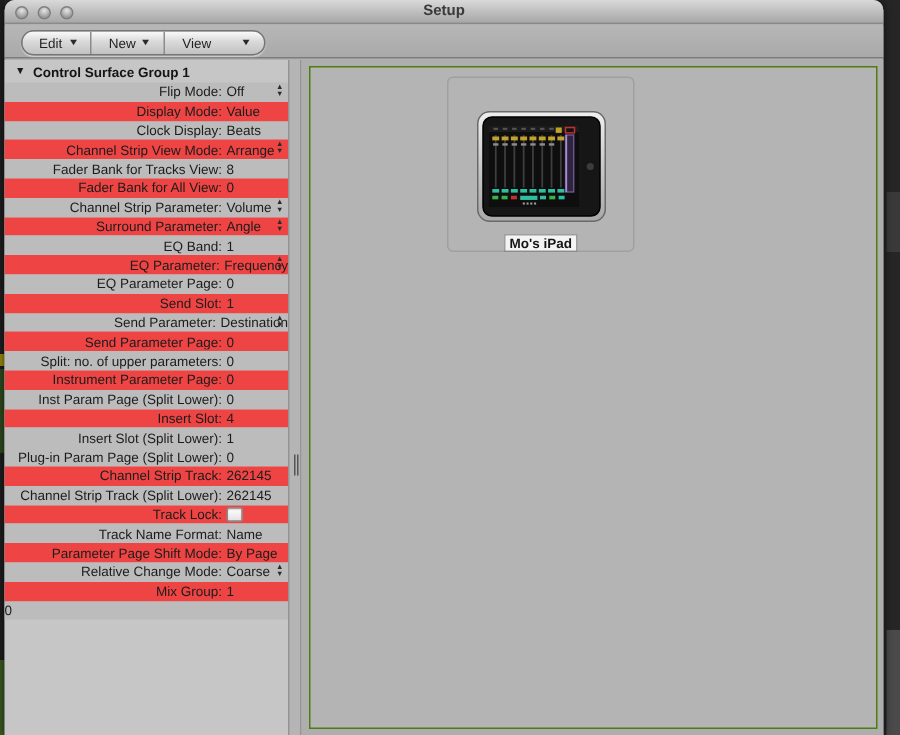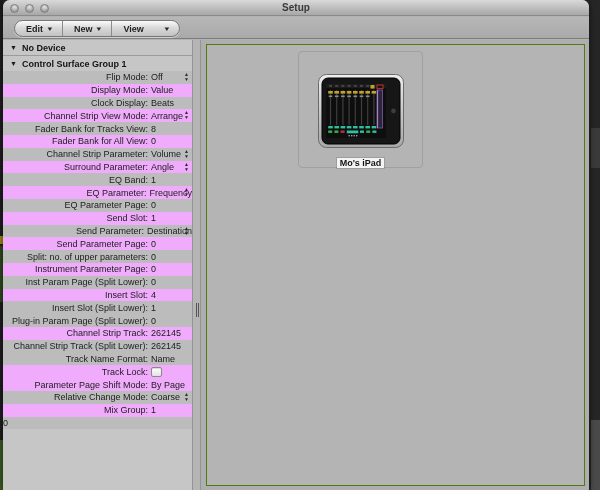--- a/index.html
+++ b/index.html
@@ -30,39 +30,39 @@
   .toolbar { position:absolute; left:0; top:17px; right:0; height:22px;
              background:linear-gradient(#b7b7b7,#a9a9a9);
              border-bottom:1px solid #7c7c7c; }
   .tgroup { position:absolute; left:11px; top:3px; display:flex;
             border:1px solid #767676; border-radius:9px; overflow:hidden;
             background:linear-gradient(#fbfbfb,#d9d9d9 45%,#c2c2c2);
             box-shadow:0 1px 1px rgba(255,255,255,.5); }
   .tbtn { display:flex; align-items:center; gap:4px; padding:2px 9px 2px 11px;
           border-right:1px solid #8b8b8b; cursor:default; height:15px; }
   .tbtn:last-child { border-right:none;gap:20px; }
-  .tlbl { font-size:9px; font-weight:bold; color:#1f1f1f; }
+  .tlbl { font-size:9px; font-weight:normal; color:#1f1f1f; }
   .tarr { font-size:6px; color:#2a2a2a; transform:scaleX(1.3); }
 
   
   .sidebar { position:absolute; left:0; top:40px; bottom:0; width:189px; background:#c6c6c6; }
   .divider { position:absolute; left:189px; top:40px; bottom:0; width:9px; background:#b5b5b5;
              border-left:1px solid #949494; border-right:1px solid #949494; }
   .grip { position:absolute; left:1px; top:262px; width:7px; height:16px;
           display:flex; justify-content:center; gap:1px; align-items:center; }
   .grip i { width:1px; height:14px; background:#555; display:block; }
 
   .shead { height:16px; display:flex; align-items:center; gap:5px; padding-left:7px;
            background:#c6c6c6; border-bottom:1px solid #9b9b9b; }
   .shead .tri { font-size:7px; color:#1a1a1a; }
   .shead .hlbl { font-size:9px; font-weight:bold; color:#141414; }
 
   .prow { height:12.8px; position:relative; display:flex; align-items:center; }
   .prow.odd { background:#bcbcbc; }
-  .prow.even { background:#f0abfc; }
+  .prow.even { background:#ef4444; }
   .plabel { width:148px; text-align:right; font-size:9px; color:#1c1c1c; padding-right:3px;
             white-space:nowrap; overflow:hidden; }
   .pvalue { font-size:9px; color:#1c1c1c; white-space:nowrap; }
   .pstep { position:absolute; right:3px; top:1px; display:flex; flex-direction:column;
            align-items:center; line-height:5px; font-size:5px; color:#2a2a2a; cursor:default; }
   .pcheck { width:11px; height:10px; background:linear-gradient(#ffffff,#e2e2e2);
             border:1px solid #8a8a8a; border-radius:2px; display:inline-block;
             box-shadow:inset 0 1px 1px rgba(0,0,0,.15); }
 
   .main { position:absolute; left:198px; top:40px; right:0; bottom:0; background:#aeaeae; }
@@ -111,24 +111,20 @@
           <span class="tarr">▼</span>
         </div>
         <div class="tbtn">
           <span class="tlbl">View</span>
           <span class="tarr">▼</span>
         </div>
       </div>
   </div>
 
   <div class="sidebar">
-    <div class="shead">
-      <span class="tri">▼</span>
-      <span class="hlbl">No Device</span>
-    </div>
     <div class="shead" style="height:15px;border-bottom:none;">
       <span class="tri">▼</span>
       <span class="hlbl">Control Surface Group 1</span>
     </div>
     <div>
         <div class="prow odd">
           <span class="plabel">Flip Mode:</span>
           <span class="pvalue">Off</span>
           <span class="pstep">
             <span>▲</span>
@@ -232,27 +228,27 @@
           <span class="pvalue">0</span>
         </div>
         <div class="prow even">
           <span class="plabel">Channel Strip Track:</span>
           <span class="pvalue">262145</span>
         </div>
         <div class="prow odd">
           <span class="plabel">Channel Strip Track (Split Lower):</span>
           <span class="pvalue">262145</span>
         </div>
+        <div class="prow even">
+          <span class="plabel">Track Lock:</span>
+          <span class="pcheck"></span>
+        </div>
         <div class="prow odd">
           <span class="plabel">Track Name Format:</span>
           <span class="pvalue">Name</span>
-        </div>
-        <div class="prow even">
-          <span class="plabel">Track Lock:</span>
-          <span class="pcheck"></span>
         </div>
         <div class="prow even">
           <span class="plabel">Parameter Page Shift Mode:</span>
           <span class="pvalue">By Page</span>
         </div>
         <div class="prow odd">
           <span class="plabel">Relative Change Mode:</span>
           <span class="pvalue">Coarse</span>
           <span class="pstep">
             <span>▲</span>

